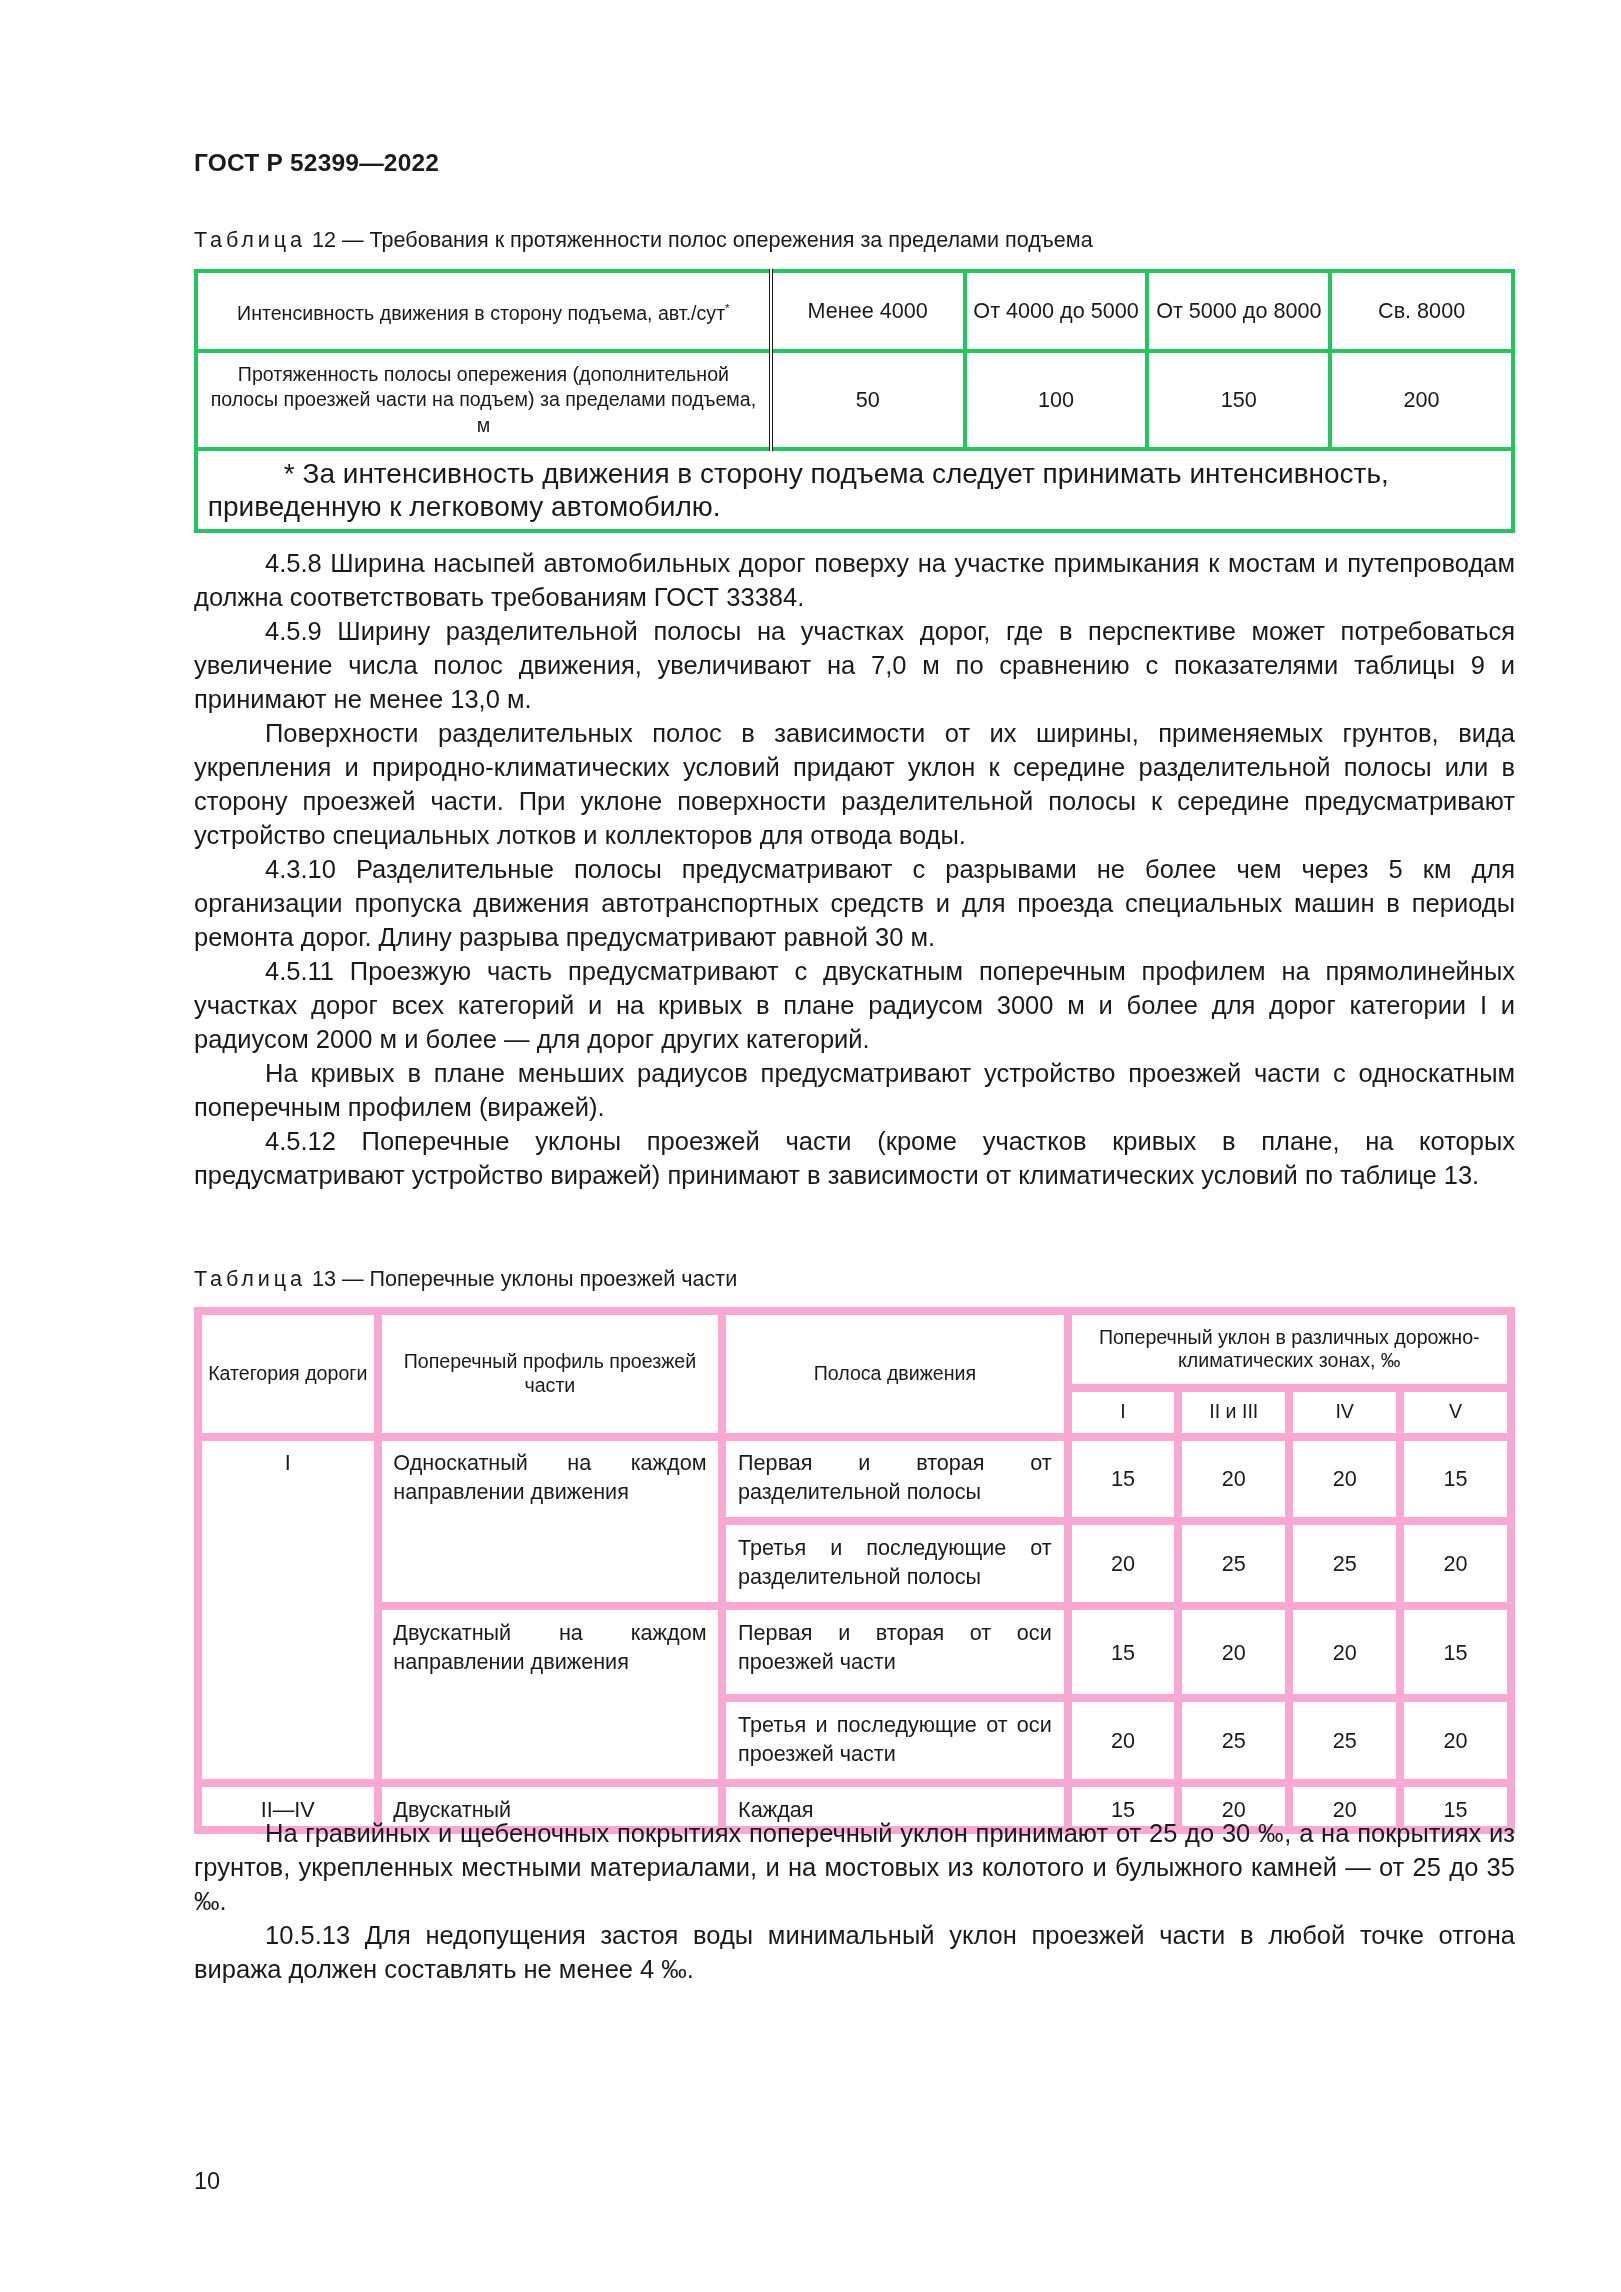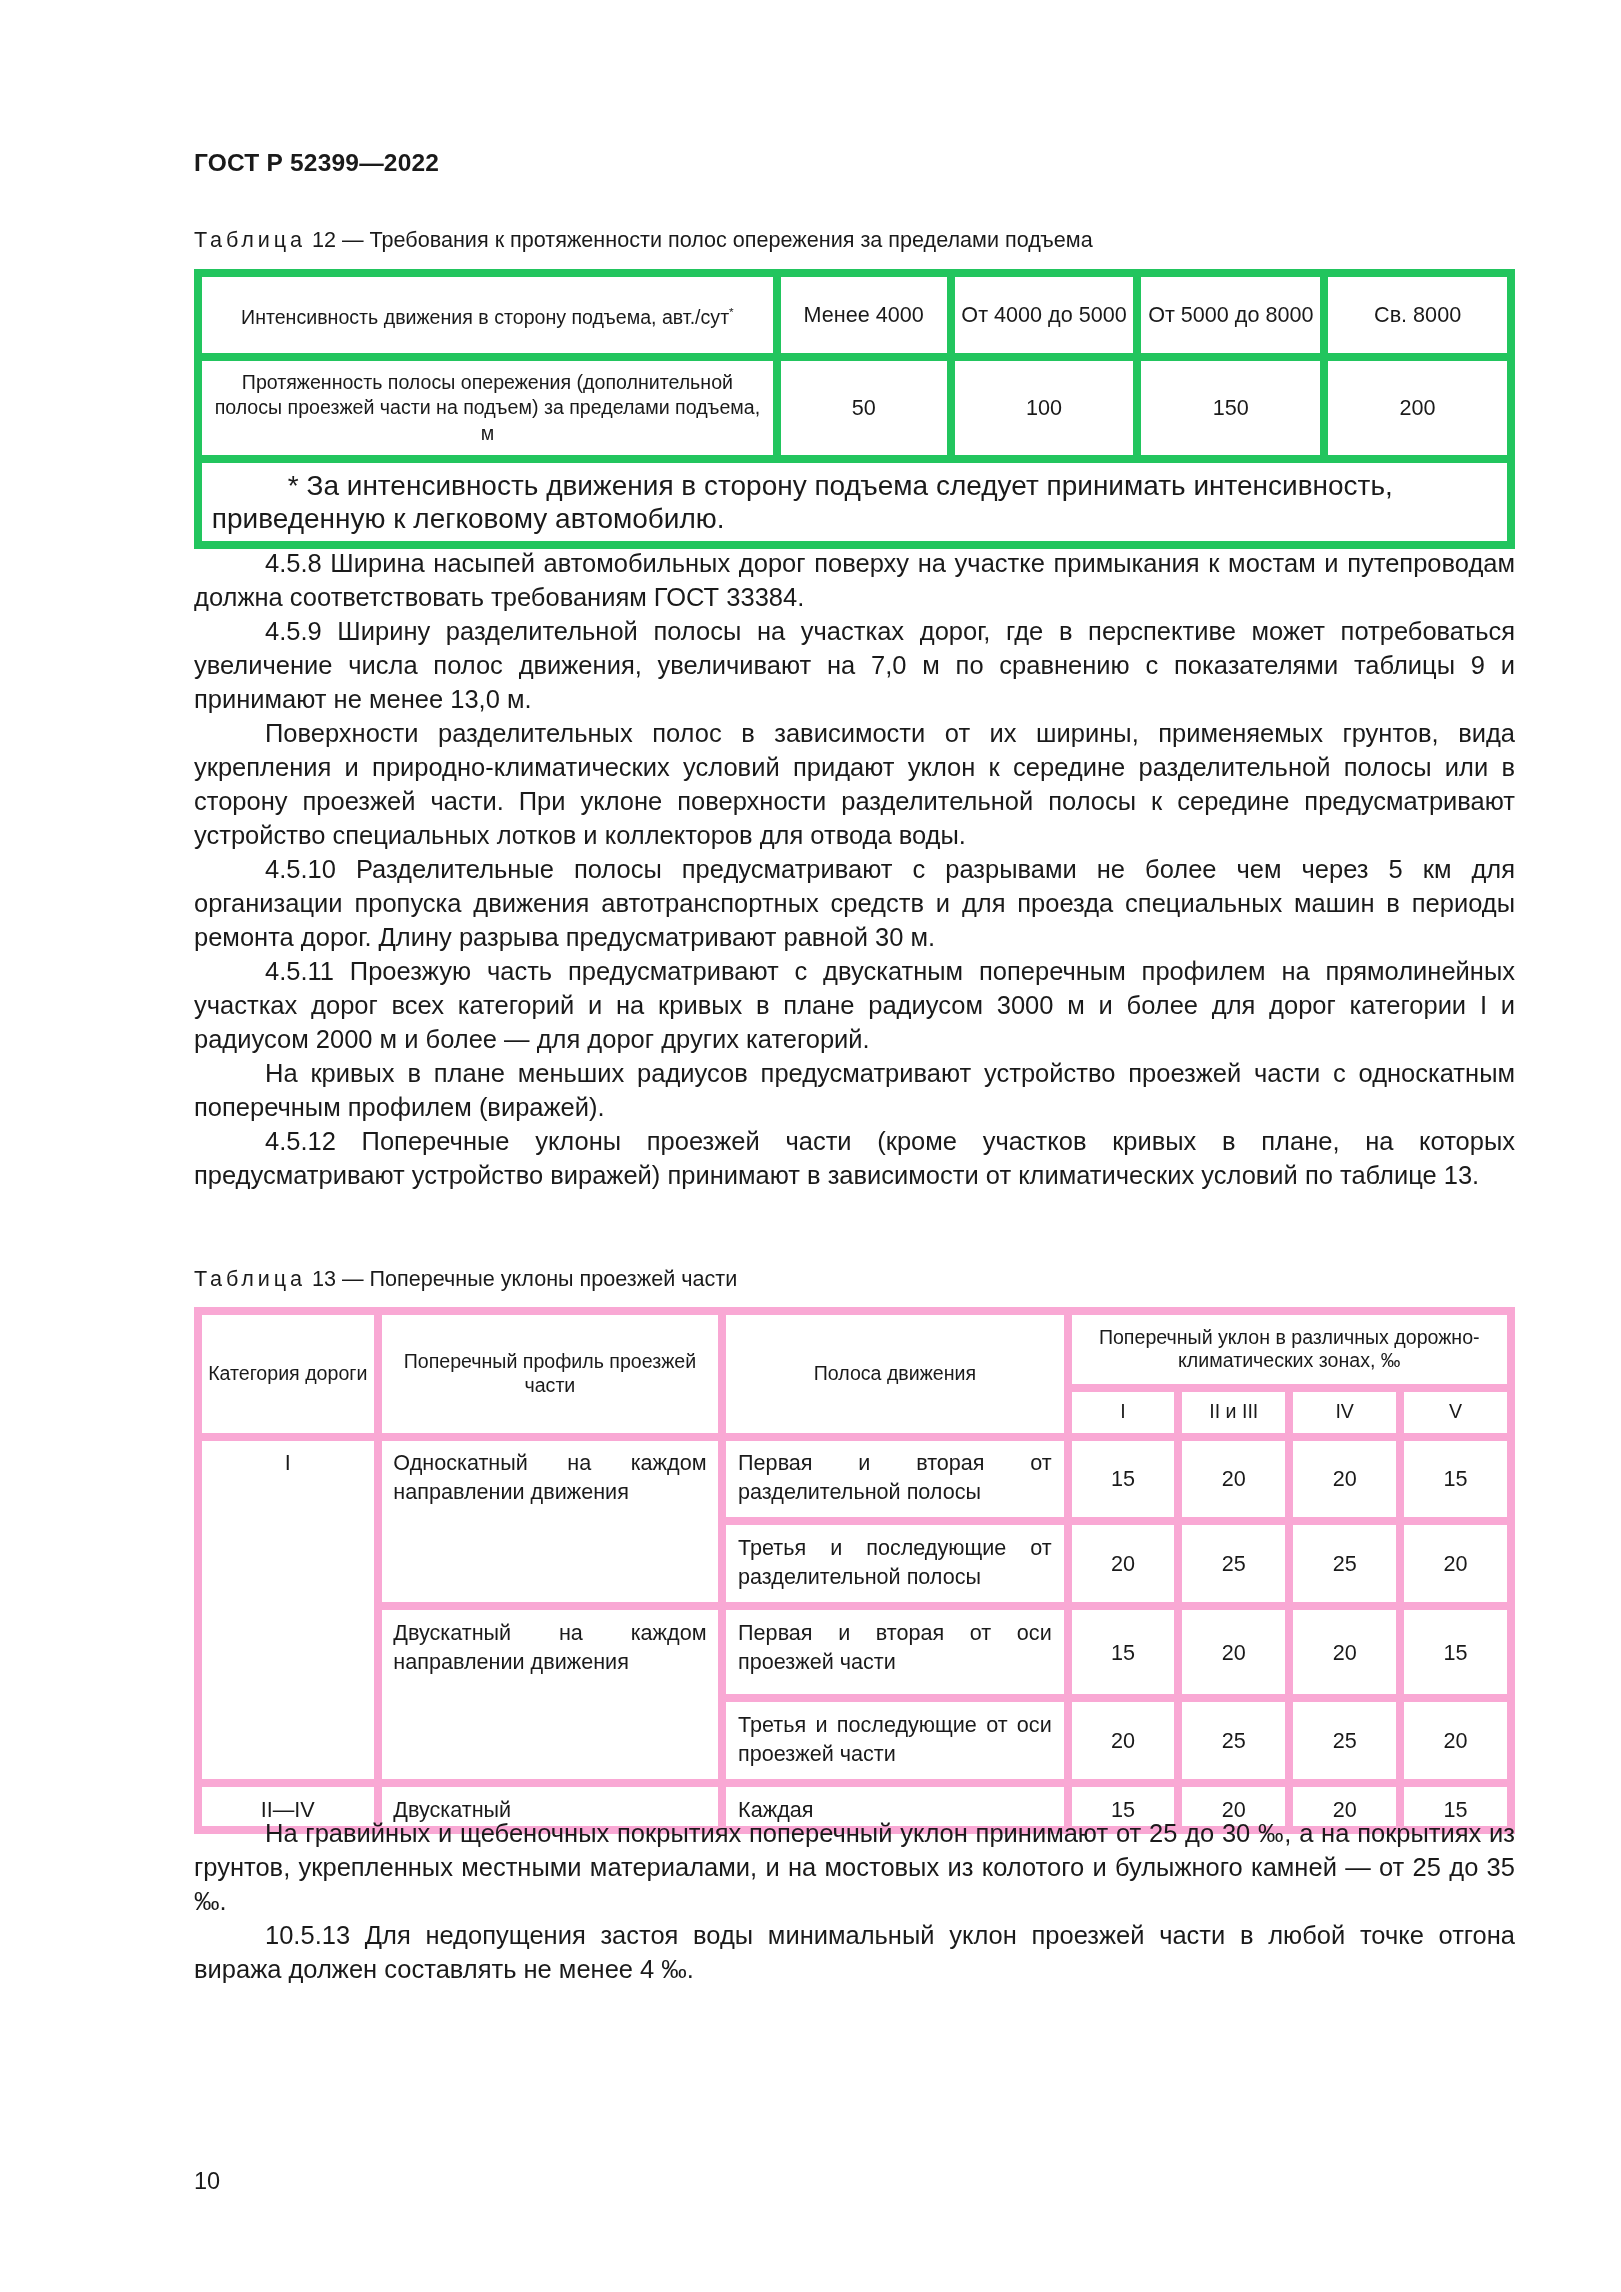--- a/index.html
+++ b/index.html
@@ -7,21 +7,21 @@
   .page { position: absolute; left: 194px; top: 0; width: 1321px; }
   .doc-header { position: absolute; top: 149px; left: 0; font-weight: bold; font-size: 24.5px; letter-spacing: 0.2px; }
   .caption { font-size: 21.6px; line-height: 25.5px; }
   .caption .spaced { letter-spacing: 3.9px; }
   .cap12 { position: absolute; top: 227px; left: 0; }
   .cap13 { position: absolute; top: 1266px; left: 0; }
   table { border-collapse: collapse; font-size: 21.6px; color: #1a1a1a; }
   td, th { font-weight: normal; }
   
   .t12 { position: absolute; top: 269px; left: 0; width: 1321px; border: 2.9px solid #1a1a1a; }
-  .t12 td { border: 8px solid #22c55e; text-align: center; vertical-align: middle; line-height: 25.5px; padding: 0 5.9px; }
+  .t12 td { border: 4px solid #22c55e; text-align: center; vertical-align: middle; line-height: 25.5px; padding: 0 5.9px; }
   .t12 td.rowhead { border-right: 4.9px double #1a1a1a; font-size: 19.6px; width: 559px; }
   .t12 tr.r1 td { height: 76px; }
   .t12 tr.r2 td { height: 94px; }
   .t12 tr.foot td { text-align: left; height: 74px; border-top: 2.9px solid #1a1a1a; font-size: 28px; line-height: 33px; padding: 2px 9.8px; }
   .t12 .foot-indent { display: inline-block; width: 76px; }
   sup { font-size: 11.8px; }
   
   .body-text { position: absolute; top: 546px; left: 0; width: 1321px; font-size: 25.5px; line-height: 34px; text-align: justify; }
   .body-text p { margin: 0; text-indent: 71px; }
   .body-text2 { position: absolute; top: 1816px; left: 0; width: 1321px; font-size: 25.5px; line-height: 34px; text-align: justify; }
@@ -74,21 +74,21 @@
     <tr class="foot">
       <td colspan="5"><span class="foot-indent"></span><span>* За интенсивность движения в сторону подъема следует принимать интенсивность, приведенную к легковому автомобилю.</span></td>
     </tr>
   </tbody>
     </table>
 
   <div class="body-text">
     <p>4.5.8 Ширина насыпей автомобильных дорог поверху на участке примыкания к мостам и путепроводам должна соответствовать требованиям ГОСТ 33384.</p>
     <p>4.5.9 Ширину разделительной полосы на участках дорог, где в перспективе может потребоваться увеличение числа полос движения, увеличивают на 7,0 м по сравнению с показателями таблицы 9 и принимают не менее 13,0 м.</p>
     <p>Поверхности разделительных полос в зависимости от их ширины, применяемых грунтов, вида укрепления и природно-климатических условий придают уклон к середине разделительной полосы или в сторону проезжей части. При уклоне поверхности разделительной полосы к середине предусматривают устройство специальных лотков и коллекторов для отвода воды.</p>
-    <p>4.5.10 Разделительные полосы предусматривают с разрывами не более чем через 5 км для организации пропуска движения автотранспортных средств и для проезда специальных машин в периоды ремонта дорог. Длину разрыва предусматривают равной 30 м.</p>
+    <p>4.3.10 Разделительные полосы предусматривают с разрывами не более чем через 5 км для организации пропуска движения автотранспортных средств и для проезда специальных машин в периоды ремонта дорог. Длину разрыва предусматривают равной 30 м.</p>
     <p>4.5.11 Проезжую часть предусматривают с двускатным поперечным профилем на прямолинейных участках дорог всех категорий и на кривых в плане радиусом 3000 м и более для дорог категории I и радиусом 2000 м и более — для дорог других категорий.</p>
     <p>На кривых в плане меньших радиусов предусматривают устройство проезжей части с односкатным поперечным профилем (виражей).</p>
     <p>4.5.12 Поперечные уклоны проезжей части (кроме участков кривых в плане, на которых предусматривают устройство виражей) принимают в зависимости от климатических условий по таблице 13.</p>
   </div>
 
   <div class="caption cap13">
     <span class="spaced">Таблица</span>
     <span> </span>
     <span>13 — Поперечные уклоны проезжей части</span>
   </div>

